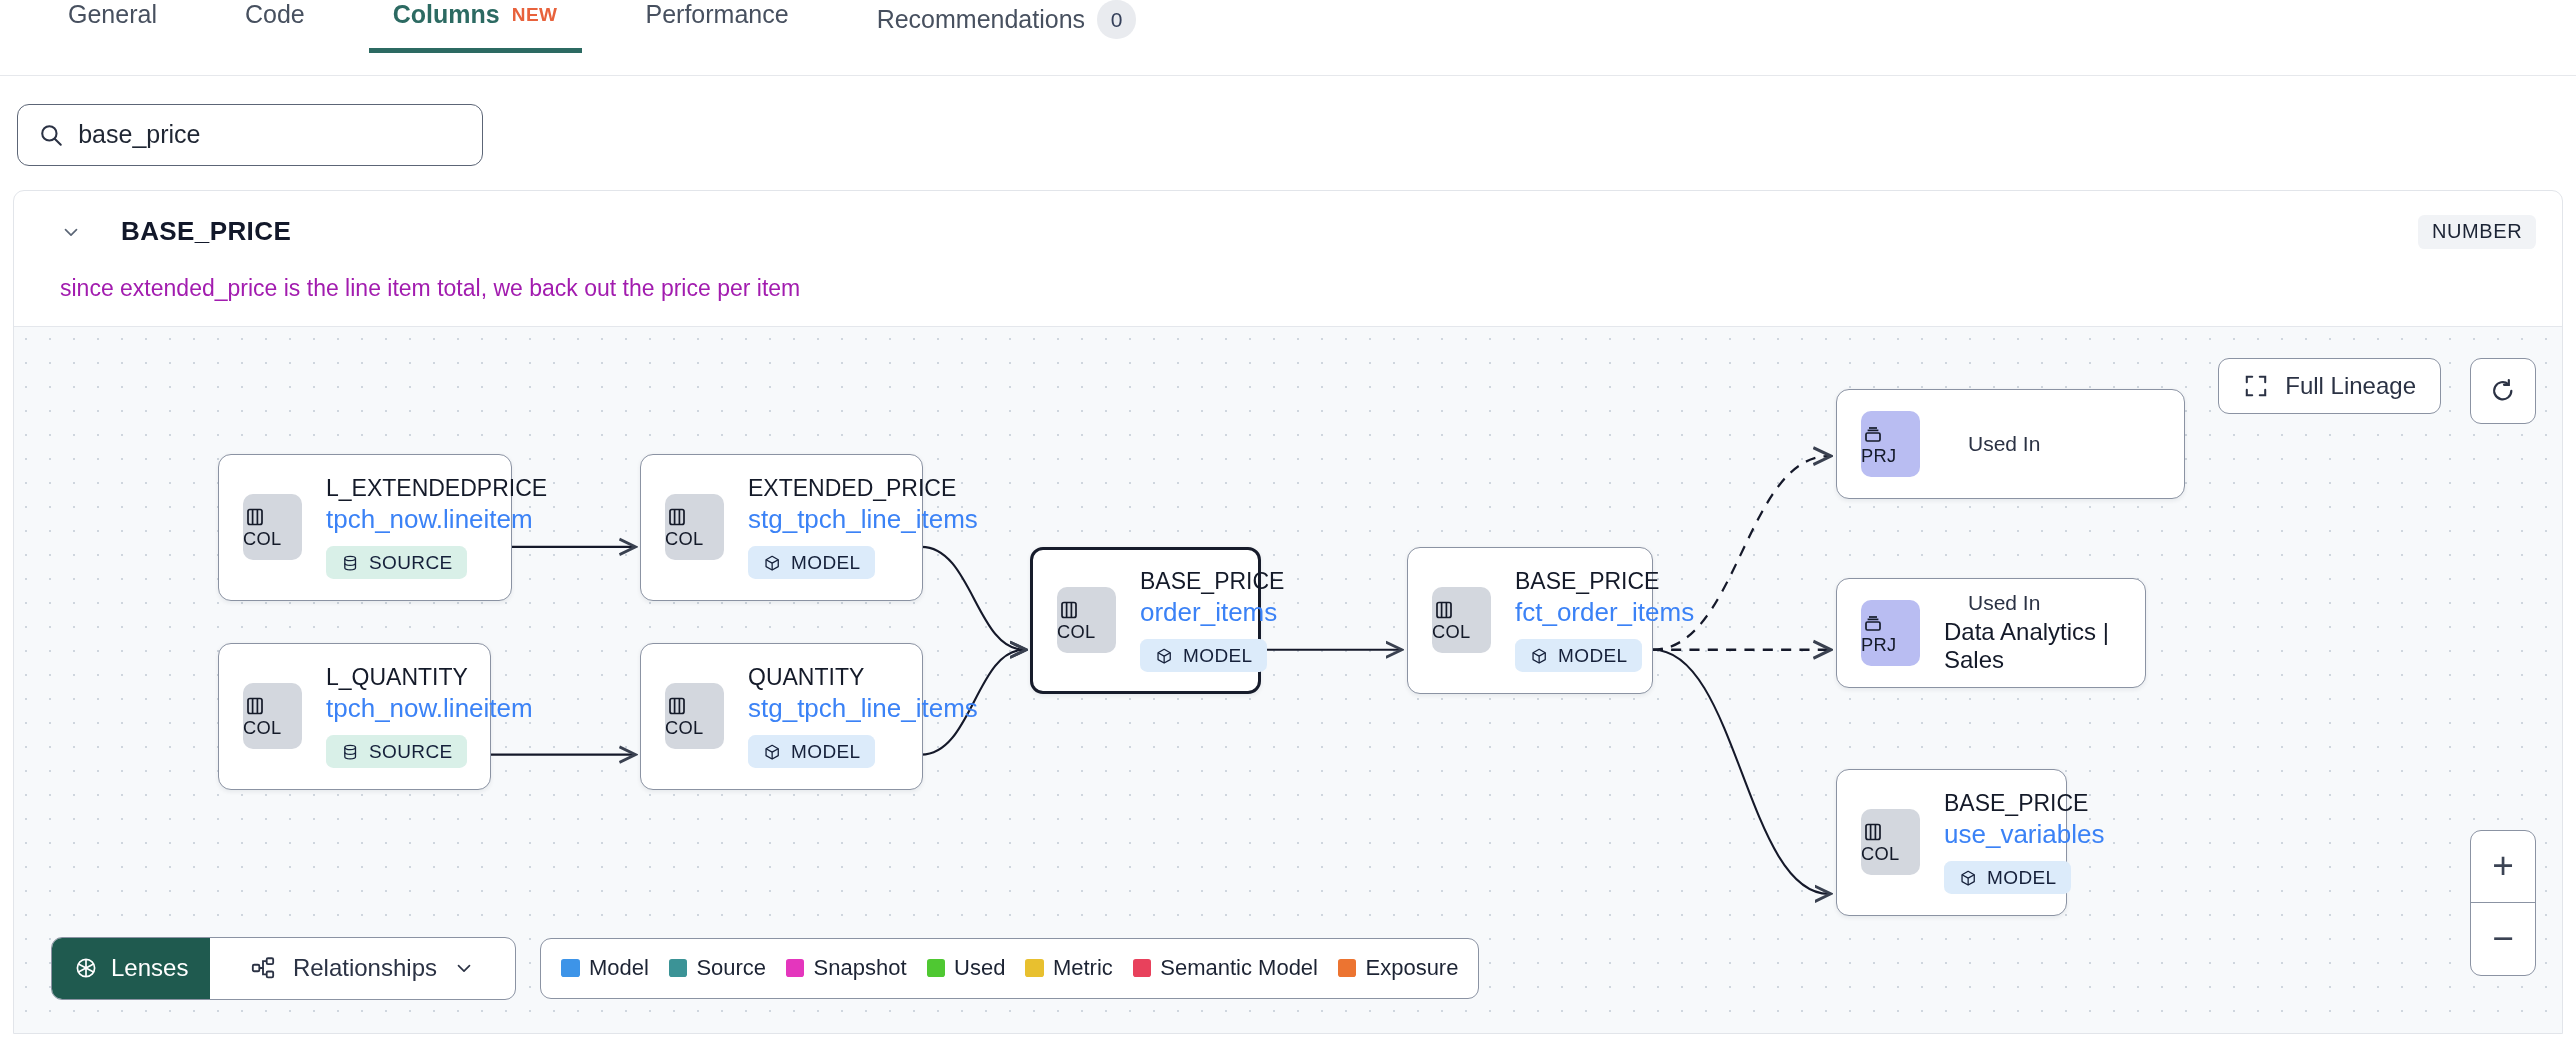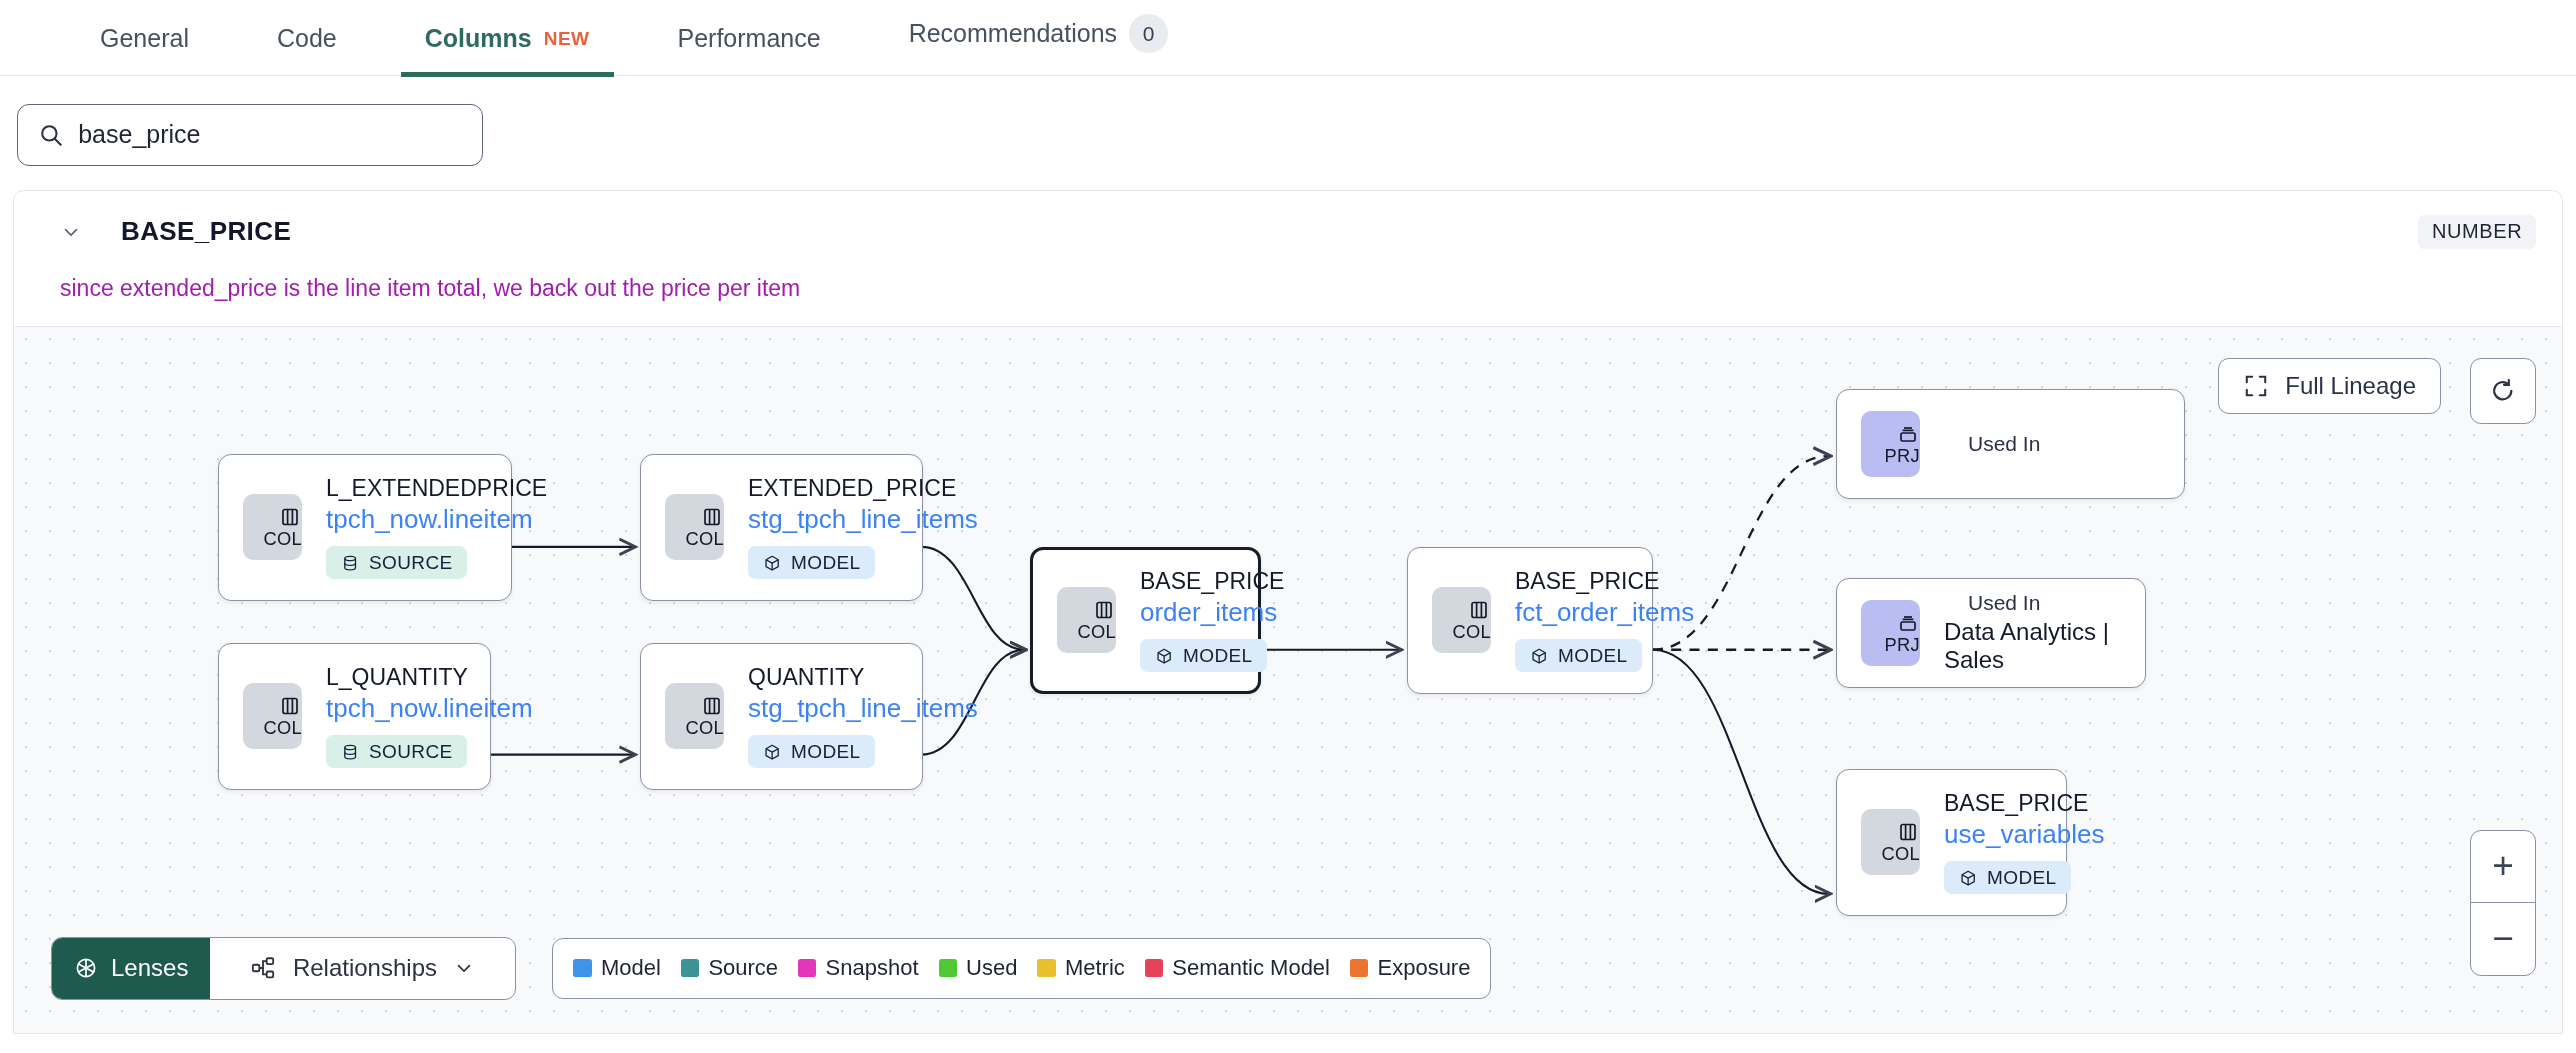--- a/index.html
+++ b/index.html
@@ -10,22 +10,22 @@
     color: #1f2633;
     overflow: hidden;
   }
 
   
   .tabbar {
     position: relative;
     height: 76px;
     border-bottom: 1.8px solid #e6e8ec;
     display: flex;
-    align-items: flex-end;
-    padding-left: 76px;
+    align-items: flex-start;
+    padding-left: 44px;
   }
   .tab {
     display: flex; align-items: center; gap: 12px;
     padding: 0 24px 22px 24px;
     margin-right: 40px;
     font-size: 25px;
     color: #47505f;
     cursor: pointer;
     position: relative;
     white-space: nowrap;
@@ -115,21 +115,21 @@
     border-radius: 13px;
     display: flex; align-items: center;
     padding: 0 24px;
     box-shadow: 0 1.8px 4.6px rgba(20,28,45,.07);
     cursor: pointer;
   }
   .node.focused { border: 3.7px solid #171c2b; }
   .node-badge {
     width: 59px; height: 66px; border-radius: 10px;
     background: #d3d7de;
-    display: flex; flex-direction: column; align-items: flex-end; justify-content: center;
+    display: flex; flex-direction: column; align-items: flex-start; justify-content: center;
     gap: 0.9px; flex: none;
   }
   .node-badge .bt { font-size: 18.3px; color: #141a29; letter-spacing: 0.3px; line-height: 1; }
   .node-badge.prj { background: #b9bdf2; }
   .node-body { margin-left: 24px; display: flex; flex-direction: column; gap: 2.8px; }
   .node-title { font-size: 23px; color: #141a29; }
   .node-sub { font-size: 26px; color: #3b82f6; }
   .pill {
     margin-top: 8.3px;
     display: inline-flex; align-items: center; gap: 10px;
@@ -164,21 +164,21 @@
   }
   .zoom-ctrl div {
     height: 72px; display: flex; align-items: center; justify-content: center;
     font-size: 37px; color: #3b4354; cursor: pointer;
   }
   .zoom-ctrl div:first-child { border-bottom: 1.8px solid #8b93a3; }
 
   
   .bottom-bar {
     position: absolute; left: 37px; bottom: 33px;
-    display: flex; align-items: center; gap: 36px;
+    display: flex; align-items: center; gap: 24px;
   }
   .lens-group {
     display: flex; align-items: stretch;
     border: 1.8px solid #8b93a3; border-radius: 11px; overflow: hidden;
     background: #fff;
   }
   .lens-btn {
     background: #1f5a4f; color: #fff;
     display: flex; align-items: center; gap: 13px;
     padding: 0 22px; height: 61px;

